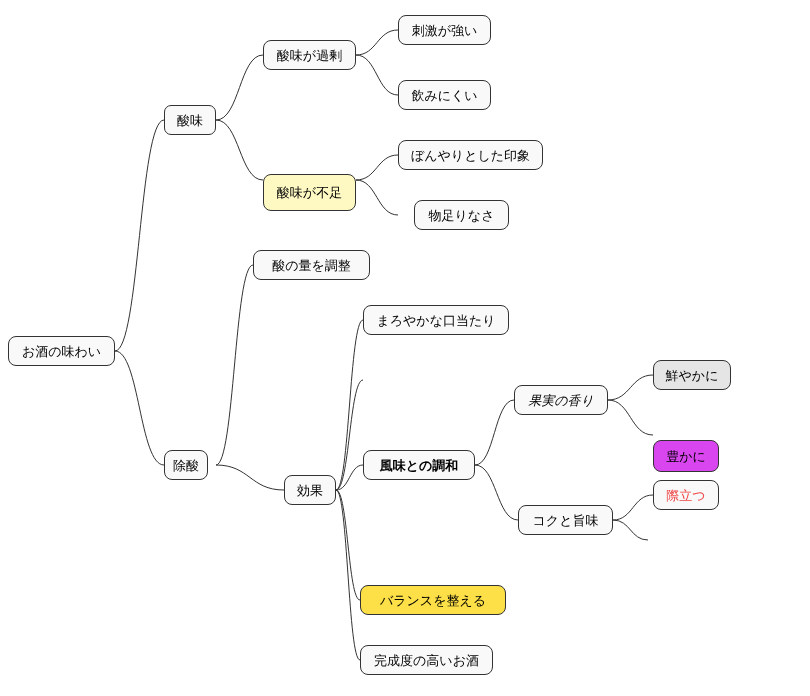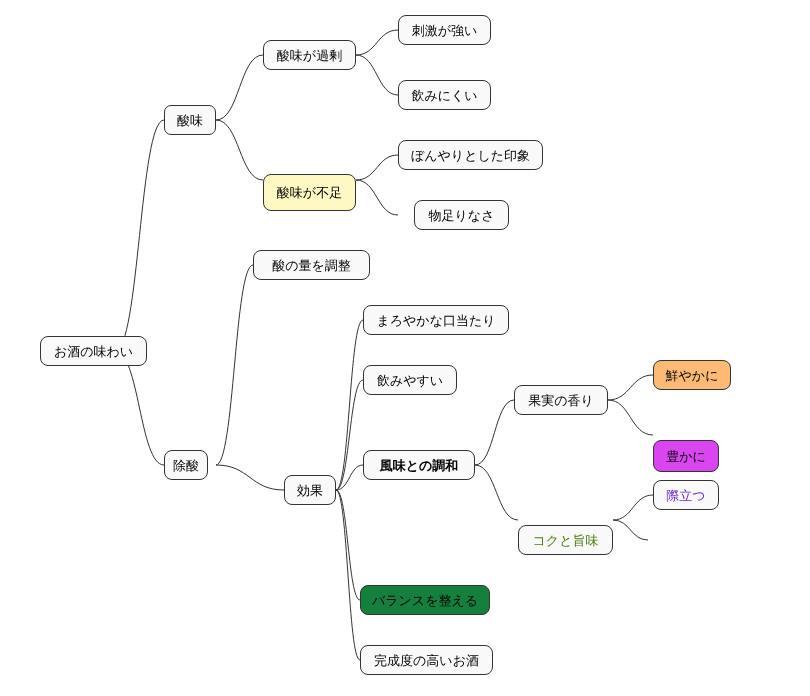--- a/index.html
+++ b/index.html
@@ -57,34 +57,33 @@
       <path d="M 336 490 C 349.5 490, 349.5 465, 363 465" fill="none" stroke="#333333" stroke-width="1"></path>
       <path d="M 336 490 C 348 490, 348 600, 360 600" fill="none" stroke="#333333" stroke-width="1"></path>
       <path d="M 336 490 C 348 490, 348 660, 360 660" fill="none" stroke="#333333" stroke-width="1"></path>
       <path d="M 475 465 C 494.5 465, 494.5 400, 514 400" fill="none" stroke="#333333" stroke-width="1"></path>
       <path d="M 475 465 C 496.5 465, 496.5 520, 518 520" fill="none" stroke="#333333" stroke-width="1"></path>
       <path d="M 608 400 C 630.5 400, 630.5 375, 653 375" fill="none" stroke="#333333" stroke-width="1"></path>
       <path d="M 608 400 C 630.5 400, 630.5 435, 653 435" fill="none" stroke="#333333" stroke-width="1"></path>
       <path d="M 613 520 C 633 520, 633 495, 653 495" fill="none" stroke="#333333" stroke-width="1"></path>
       <path d="M 613 520 C 630.5 520, 630.5 540, 648 540" fill="none" stroke="#333333" stroke-width="1"></path>
     </svg>
-<div class="node" style="left: 8px; top: 336px; width: 107px; height: 30px; background: rgb(249, 249, 249); border-color: rgb(51, 51, 51); color: rgb(0, 0, 0); margin-left: 32px;">お酒の味わい</div>
+<div class="node" style="left: 8px; top: 336px; width: 107px; height: 30px; background: rgb(249, 249, 249); border-color: rgb(51, 51, 51); color: rgb(0, 0, 0);">お酒の味わい</div>
     <div class="node" style="left: 164px; top: 105px; width: 52px; height: 30px; background: rgb(249, 249, 249); border-color: rgb(51, 51, 51); color: rgb(0, 0, 0); border-radius: 7px;">酸味</div>
     <div class="node" style="left: 164px; top: 450px; width: 44px; height: 30px; background: rgb(249, 249, 249); border-color: rgb(51, 51, 51); color: rgb(0, 0, 0);">除酸</div>
     <div class="node" style="left: 263px; top: 40px; width: 93px; height: 30px; background: rgb(249, 249, 249); border-color: rgb(51, 51, 51); color: rgb(0, 0, 0);">酸味が過剰</div>
     <div class="node" style="left: 263px; top: 174px; width: 93px; height: 37px; background: #fef9c3; border-color: rgb(51, 51, 51); color: rgb(0, 0, 0);">酸味が不足</div>
     <div class="node" style="left: 398px; top: 15px; width: 93px; height: 30px; background: rgb(249, 249, 249); border-color: rgb(51, 51, 51); color: rgb(0, 0, 0);">刺激が強い</div>
     <div class="node" style="left: 398px; top: 80px; width: 93px; height: 30px; background: rgb(249, 249, 249); border-color: rgb(51, 51, 51); color: rgb(0, 0, 0);">飲みにくい</div>
     <div class="node" style="left: 398px; top: 140px; width: 145px; height: 30px; background: rgb(249, 249, 249); border-color: rgb(51, 51, 51); color: rgb(0, 0, 0);">ぼんやりとした印象</div>
     <div class="node" style="left: 398px; top: 200px; width: 95px; height: 30px; background: rgb(249, 249, 249); border-color: rgb(51, 51, 51); color: rgb(0, 0, 0); margin-left: 16px;">物足りなさ</div>
     <div class="node" style="left: 253px; top: 250px; width: 117px; height: 30px; background: rgb(249, 249, 249); border-color: rgb(51, 51, 51); color: rgb(0, 0, 0);">酸の量を調整</div>
     <div class="node" style="left: 284px; top: 475px; width: 52px; height: 30px; background: rgb(249, 249, 249); border-color: rgb(51, 51, 51); color: rgb(0, 0, 0);">効果</div>
     <div class="node" style="left: 363px; top: 305px; width: 146px; height: 30px; background: rgb(249, 249, 249); border-color: rgb(51, 51, 51); color: rgb(0, 0, 0);">まろやかな口当たり</div>
-    <div class="node" style="left: 363px; top: 365px; width: 94px; height: 30px; background: rgb(249, 249, 249); border-color: rgb(51, 51, 51); color: rgb(0, 0, 0);">飲みやすい</div>
     <div class="node" style="left: 363px; top: 450px; width: 112px; height: 30px; background: rgb(249, 249, 249); border-color: rgb(51, 51, 51); color: rgb(0, 0, 0); font-weight: bold;">風味との調和</div>
-    <div class="node" style="left: 360px; top: 585px; width: 130px; height: 30px; background: #15803d; border-color: rgb(51, 51, 51); color: rgb(0, 0, 0);">バランスを整える</div>
+    <div class="node" style="left: 360px; top: 585px; width: 146px; height: 30px; background: #fde047; border-color: rgb(51, 51, 51); color: rgb(0, 0, 0);">バランスを整える</div>
     <div class="node" style="left: 360px; top: 645px; width: 133px; height: 30px; background: rgb(249, 249, 249); border-color: rgb(51, 51, 51); color: rgb(0, 0, 0); text-align: center;">完成度の高いお酒</div>
-    <div class="node" style="left: 514px; top: 385px; width: 94px; height: 30px; background: rgb(249, 249, 249); border-color: rgb(51, 51, 51); color: rgb(0, 0, 0);">果実の香り</div>
-    <div class="node" style="left: 518px; top: 505px; width: 95px; height: 30px; background: rgb(249, 249, 249); border-color: rgb(51, 51, 51); color: #4d7c0f; margin-top: 20px;">コクと旨味</div>
-    <div class="node" style="left: 653px; top: 360px; width: 78px; height: 30px; background: #fdba74; border-color: rgb(51, 51, 51); color: rgb(0, 0, 0);">鮮やかに</div>
+    <div class="node" style="left: 514px; top: 385px; width: 94px; height: 30px; background: rgb(249, 249, 249); border-color: rgb(51, 51, 51); color: rgb(0, 0, 0); font-style: italic;">果実の香り</div>
+    <div class="node" style="left: 518px; top: 505px; width: 95px; height: 30px; background: rgb(249, 249, 249); border-color: rgb(51, 51, 51); color: #000000;">コクと旨味</div>
+    <div class="node" style="left: 653px; top: 360px; width: 78px; height: 30px; background: #e5e5e5; border-color: rgb(51, 51, 51); color: rgb(0, 0, 0);">鮮やかに</div>
     <div class="node" style="left: 653px; top: 420px; width: 66px; height: 32px; background: #d946ef; border-color: rgb(51, 51, 51); color: rgb(0, 0, 0); margin-top: 20px;">豊かに</div>
-    <div class="node" style="left: 653px; top: 480px; width: 66px; height: 30px; background: rgb(249, 249, 249); border-color: rgb(51, 51, 51); color: #6d28d9;">際立つ</div>
+    <div class="node" style="left: 653px; top: 480px; width: 66px; height: 30px; background: rgb(249, 249, 249); border-color: rgb(51, 51, 51); color: #ef4444;">際立つ</div>
   </div>
 
 </body></html>

